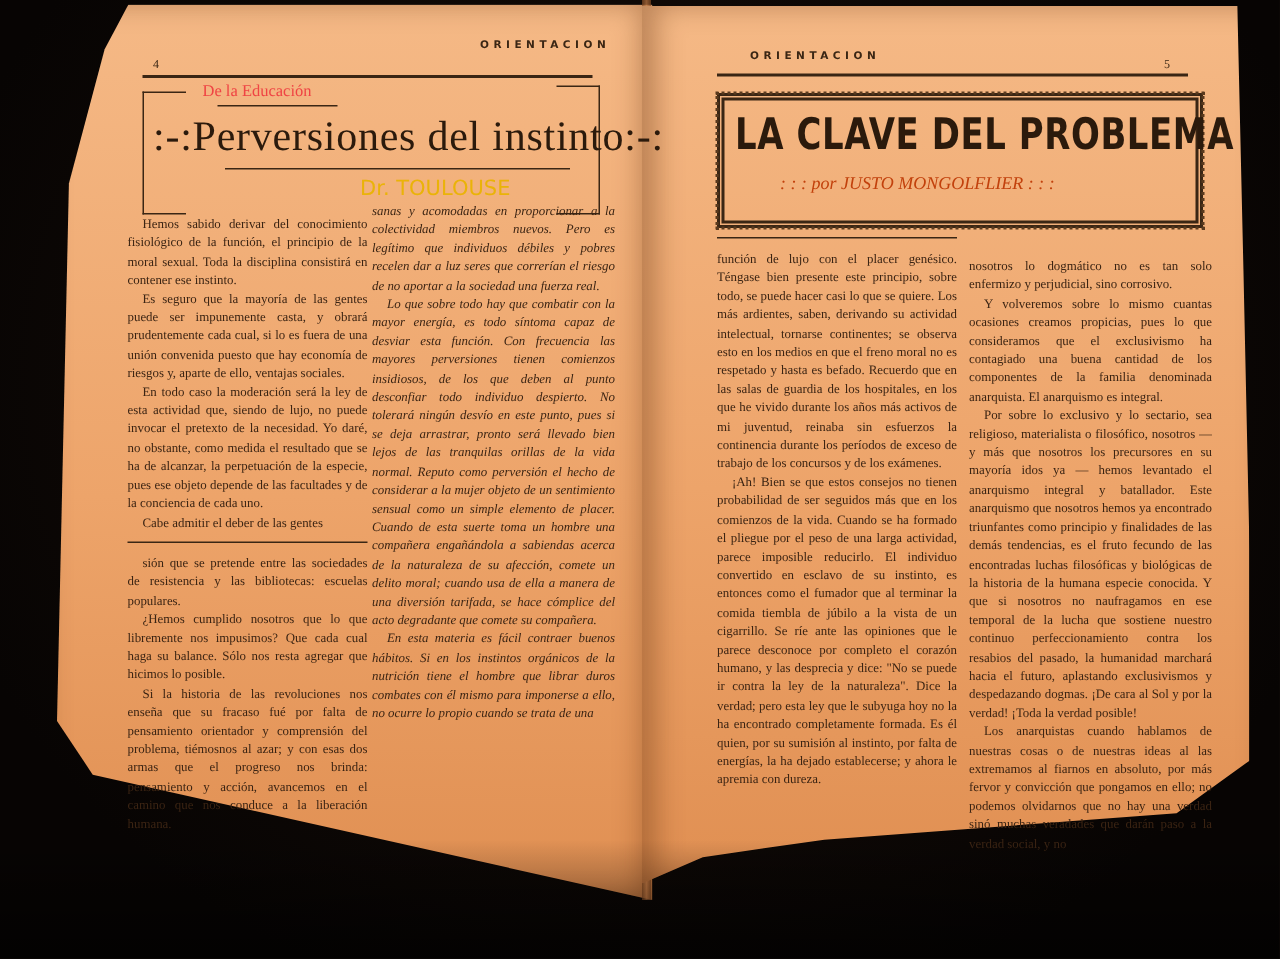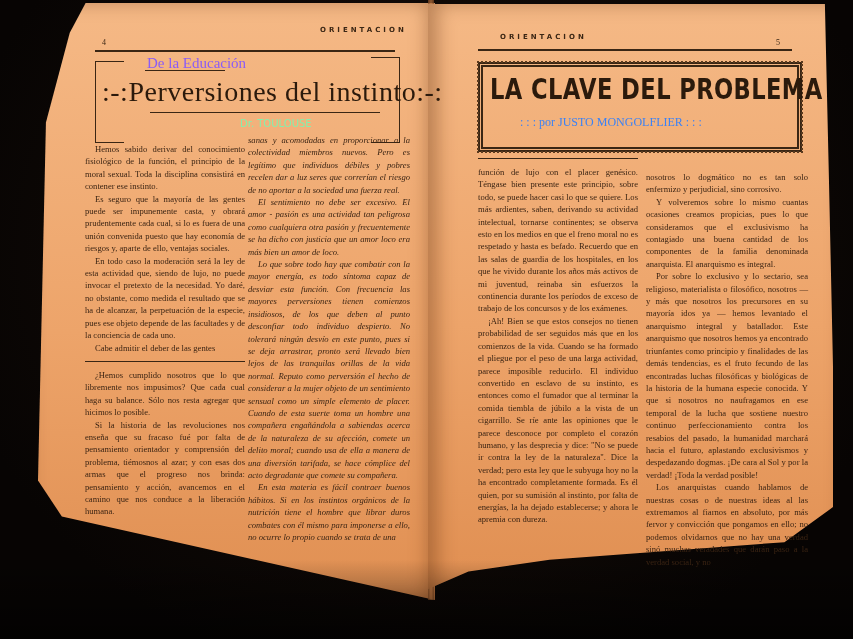--- a/index.html
+++ b/index.html
@@ -8,26 +8,26 @@
   .page{position:absolute;background:linear-gradient(180deg,#f5b986 0%,#eda46a 55%,#e08f52 100%);box-shadow:inset -8px 0 18px rgba(90,40,10,.35);}
   .page-left{left:38px;top:3px;width:397px;height:597px;clip-path:polygon(12% 0,100% 0,100% 100%,6% 86%,0 80%,2% 20%,8% 5%);}
   .page-right{left:428px;top:4px;width:405px;height:585px;clip-path:polygon(0 0,98% 0,99% 30%,100% 62%,100% 86%,88% 92%,30% 95%,10% 97%,0 100%);box-shadow:inset 10px 0 18px rgba(90,40,10,.35);}
   .gutter{position:absolute;left:428px;top:0;width:6px;height:600px;background:linear-gradient(90deg,#7a4520,#c47a44,#7a4520);opacity:.7;}
   .running-head{position:absolute;font-family:"DejaVu Sans",sans-serif;font-size:7px;letter-spacing:3px;color:#3a2614;font-weight:bold;margin-left:22px;}
   .folio{position:absolute;font-size:8px;color:#3a2614;}
   .rule{position:absolute;height:0;border-top:2px solid #3a2614;}
   .rule.thin{border-top:1px solid #3a2614;}
   .box-left{position:absolute;left:95px;top:57px;width:305px;height:88px;}
   .box-left .side{position:absolute;border:1.5px solid #3a2614;}
-  .kicker{position:absolute;left:147px;top:55px;font-size:15px;color:#8b5cf6;}
+  .kicker{position:absolute;left:135px;top:55px;font-size:11px;color:#ef4444;}
   .title-left{position:absolute;left:102px;top:76px;font-size:28px;color:#2b1a0c;letter-spacing:.5px;white-space:nowrap;}
-  .author-left{position:absolute;left:240px;top:118px;font-size:10px;color:#86efac;font-family:"DejaVu Sans",sans-serif;}
+  .author-left{position:absolute;left:240px;top:118px;font-size:14px;color:#eab308;font-family:"DejaVu Sans",sans-serif;}
   .box-right{position:absolute;left:478px;top:62px;width:314px;height:80px;border:5px double #3a2614;outline:2px dotted #5a3a1e;outline-offset:-1px;}
   .title-right{position:absolute;left:490px;top:72px;font-family:"DejaVu Sans",sans-serif;font-weight:bold;font-size:29px;color:#2b1a0c;transform:scaleX(.78);transform-origin:left top;white-space:nowrap;letter-spacing:.5px;}
-  .author-right{position:absolute;left:520px;top:115px;font-size:12px;color:#3b82f6;white-space:nowrap;}
+  .author-right{position:absolute;left:520px;top:115px;font-size:12px;color:#c2410c;white-space:nowrap;font-style:italic;}
   .col{position:absolute;font-size:8.6px;line-height:12.4px;color:#3b2413;text-align:justify;font-family:"Liberation Serif",serif;}
   .col p{margin:0;text-indent:10px;}
   .col .sep{border-top:1px solid #3a2614;margin:7px 0;}
   .shadow-bottom{position:absolute;left:0;top:560px;width:853px;height:79px;background:linear-gradient(180deg,rgba(0,0,0,0),rgba(0,0,0,.6));pointer-events:none;}
 </style>
 </head>
 <body>
 
 <div class="bg-texture"></div>
 
@@ -49,26 +49,26 @@
 <span class="title-left">:-:Perversiones del instinto:-:</span>
 <div class="rule thin" style="left:150px;top:112px;width:230px;"></div>
 <span class="author-left">Dr. TOULOUSE</span>
 
 <div class="col" style="left:85px;top:143px;width:160px;">
   <p>Hemos sabido derivar del conocimiento fisiológico de la función, el principio de la moral sexual. Toda la disciplina consistirá en contener ese instinto.</p>
   <p>Es seguro que la mayoría de las gentes puede ser impunemente casta, y obrará prudentemente cada cual, si lo es fuera de una unión convenida puesto que hay economía de riesgos y, aparte de ello, ventajas sociales.</p>
   <p>En todo caso la moderación será la ley de esta actividad que, siendo de lujo, no puede invocar el pretexto de la necesidad. Yo daré, no obstante, como medida el resultado que se ha de alcanzar, la perpetuación de la especie, pues ese objeto depende de las facultades y de la conciencia de cada uno.</p>
   <p>Cabe admitir el deber de las gentes</p>
   <div class="sep"></div>
+  <p>sión que se pretende entre las sociedades de resistencia y las bibliotecas: escuelas populares.</p>
   <p>¿Hemos cumplido nosotros que lo que libremente nos impusimos? Que cada cual haga su balance. Sólo nos resta agregar que hicimos lo posible.</p>
   <p>Si la historia de las revoluciones nos enseña que su fracaso fué por falta de pensamiento orientador y comprensión del problema, tiémosnos al azar; y con esas dos armas que el progreso nos brinda: pensamiento y acción, avancemos en el camino que nos conduce a la liberación humana.</p>
 </div>
 <div class="col" style="left:248px;top:134px;width:162px;font-style:italic;">
   <p style="text-indent:0">sanas y acomodadas en proporcionar a la colectividad miembros nuevos. Pero es legítimo que individuos débiles y pobres recelen dar a luz seres que correrían el riesgo de no aportar a la sociedad una fuerza real.</p>
-  <p>El sentimiento no debe ser excesivo. El amor - pasión es una actividad tan peligrosa como cualquiera otra pasión y frecuentemente se ha dicho con justicia que un amor loco era más bien un amor de loco.</p>
   <p>Lo que sobre todo hay que combatir con la mayor energía, es todo síntoma capaz de desviar esta función. Con frecuencia las mayores perversiones tienen comienzos insidiosos, de los que deben al punto desconfiar todo individuo despierto. No tolerará ningún desvío en este punto, pues si se deja arrastrar, pronto será llevado bien lejos de las tranquilas orillas de la vida normal. Reputo como perversión el hecho de considerar a la mujer objeto de un sentimiento sensual como un simple elemento de placer. Cuando de esta suerte toma un hombre una compañera engañándola a sabiendas acerca de la naturaleza de su afección, comete un delito moral; cuando usa de ella a manera de una diversión tarifada, se hace cómplice del acto degradante que comete su compañera.</p>
   <p>En esta materia es fácil contraer buenos hábitos. Si en los instintos orgánicos de la nutrición tiene el hombre que librar duros combates con él mismo para imponerse a ello, no ocurre lo propio cuando se trata de una</p>
 </div>
 
 <span class="running-head" style="left:478px;top:33px;">ORIENTACION</span>
 <span class="folio" style="left:776px;top:38px;">5</span>
 <div class="rule" style="left:478px;top:49px;width:314px;"></div>
 
 <div class="box-right"></div>
 <span class="title-right">LA CLAVE DEL PROBLEMA</span>

